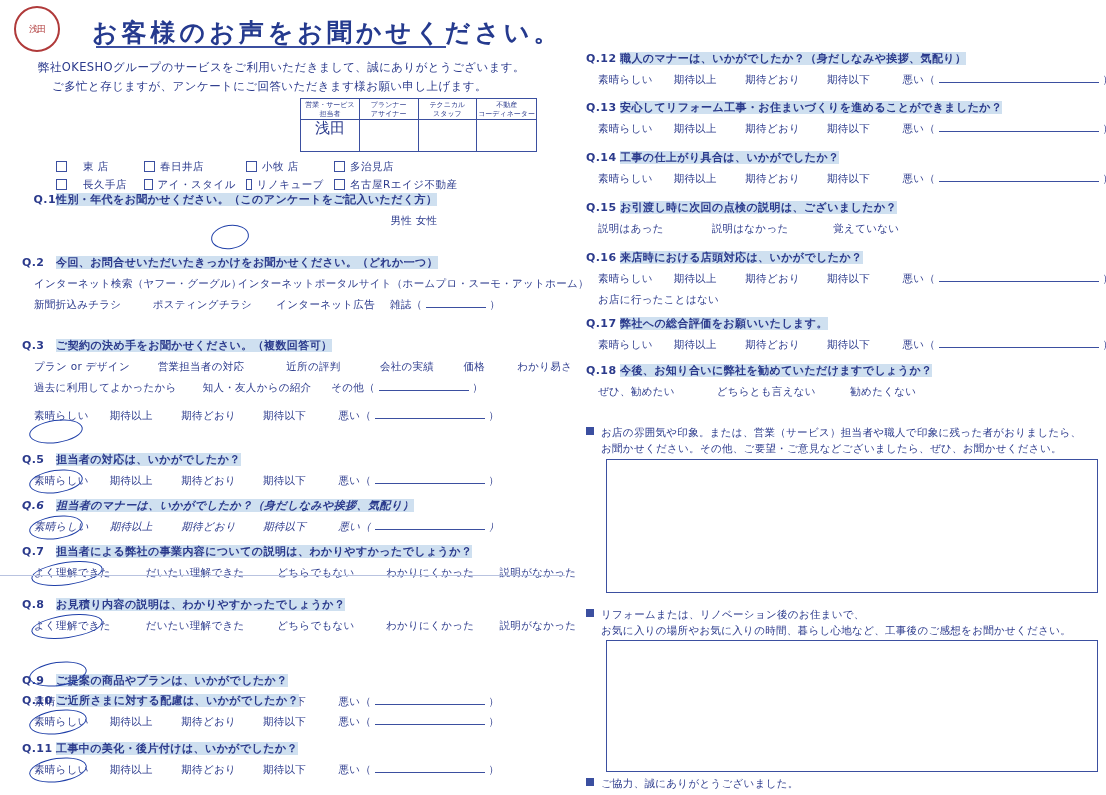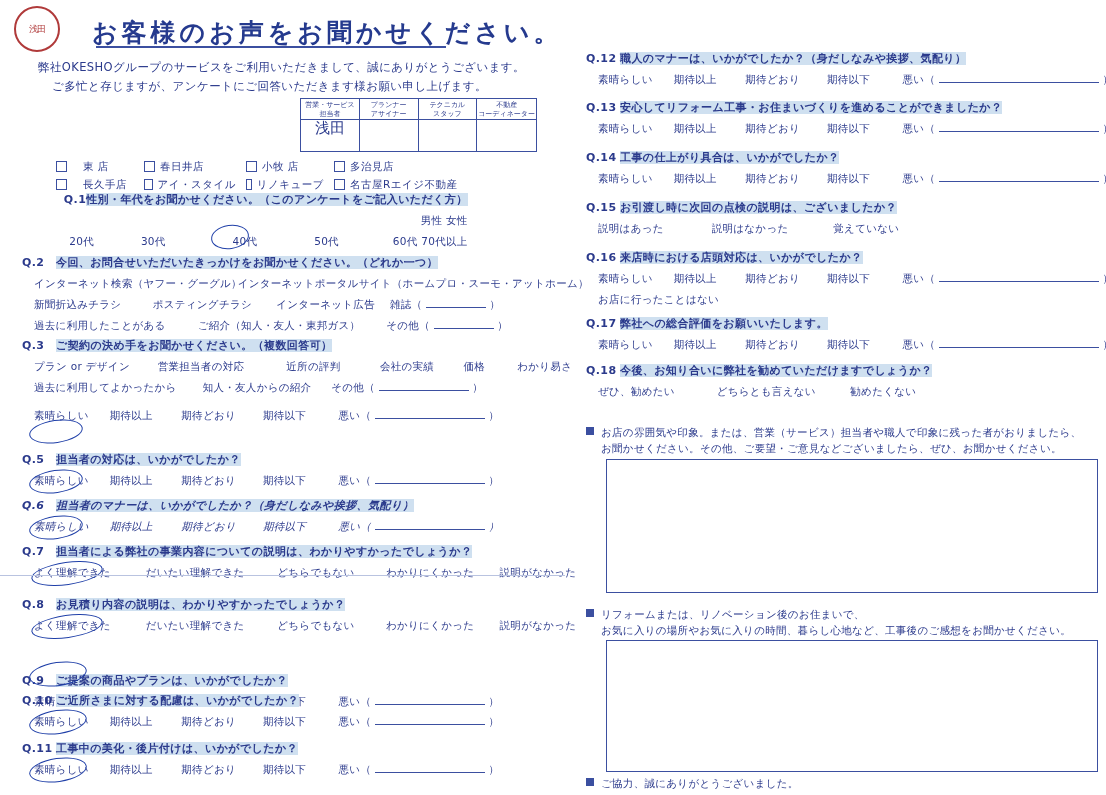--- a/index.html
+++ b/index.html
@@ -141,49 +141,34 @@
           </div>
       </div>
     </div>
 
     <div class="q" style="top:192px;text-align:right;">
       <div class="qh"><span class="qn">Q.1</span><span class="hl">性別・年代をお聞かせください。（このアンケートをご記入いただく方）</span></div>
       <div class="opts">
         <span style="width:60px">男性</span>
         <span>女性</span>
       </div>
-      <div class="opts">
-        <span style="width:60px">20代</span>
-        <span style="width:68px">30代</span>
-        <span style="width:88px">40代</span>
-        <span style="width:78px">50代</span>
-        <span style="width:75px">60代</span>
-        <span>70代以上</span>
-      </div>
     </div>
     <div class="circ" style="left:211px;top:225px;width:36px;height:22px;"></div>
 
     <div class="q" style="top:255px;">
       <div class="qh"><span class="qn">Q.2</span><span class="hl">今回、お問合せいただいたきっかけをお聞かせください。（どれか一つ）</span></div>
       <div class="opts">
         <span style="width:200px">インターネット検索（ヤフー・グーグル）</span>
         <span>インターネットポータルサイト（ホームプロ・スーモ・アットホーム）</span>
       </div>
       <div class="opts">
         <span style="width:115px">新聞折込みチラシ</span>
         <span style="width:120px">ポスティングチラシ</span>
         <span style="width:110px">インターネット広告</span>
         <span>雑誌（</span>
-        <span class="line" style="width:60px"></span>
-        <span>）</span>
-      </div>
-      <div class="opts">
-        <span style="width:160px">過去に利用したことがある</span>
-        <span style="width:185px">ご紹介（知人・友人・東邦ガス）</span>
-        <span>その他（</span>
         <span class="line" style="width:60px"></span>
         <span>）</span>
       </div>
     </div>
 
     <div class="q" style="top:338px;">
       <div class="qh"><span class="qn">Q.3</span><span class="hl">ご契約の決め手をお聞かせください。（複数回答可）</span></div>
       <div class="opts">
         <span style="width:120px">プラン or デザイン</span>
         <span style="width:125px">営業担当者の対応</span>

